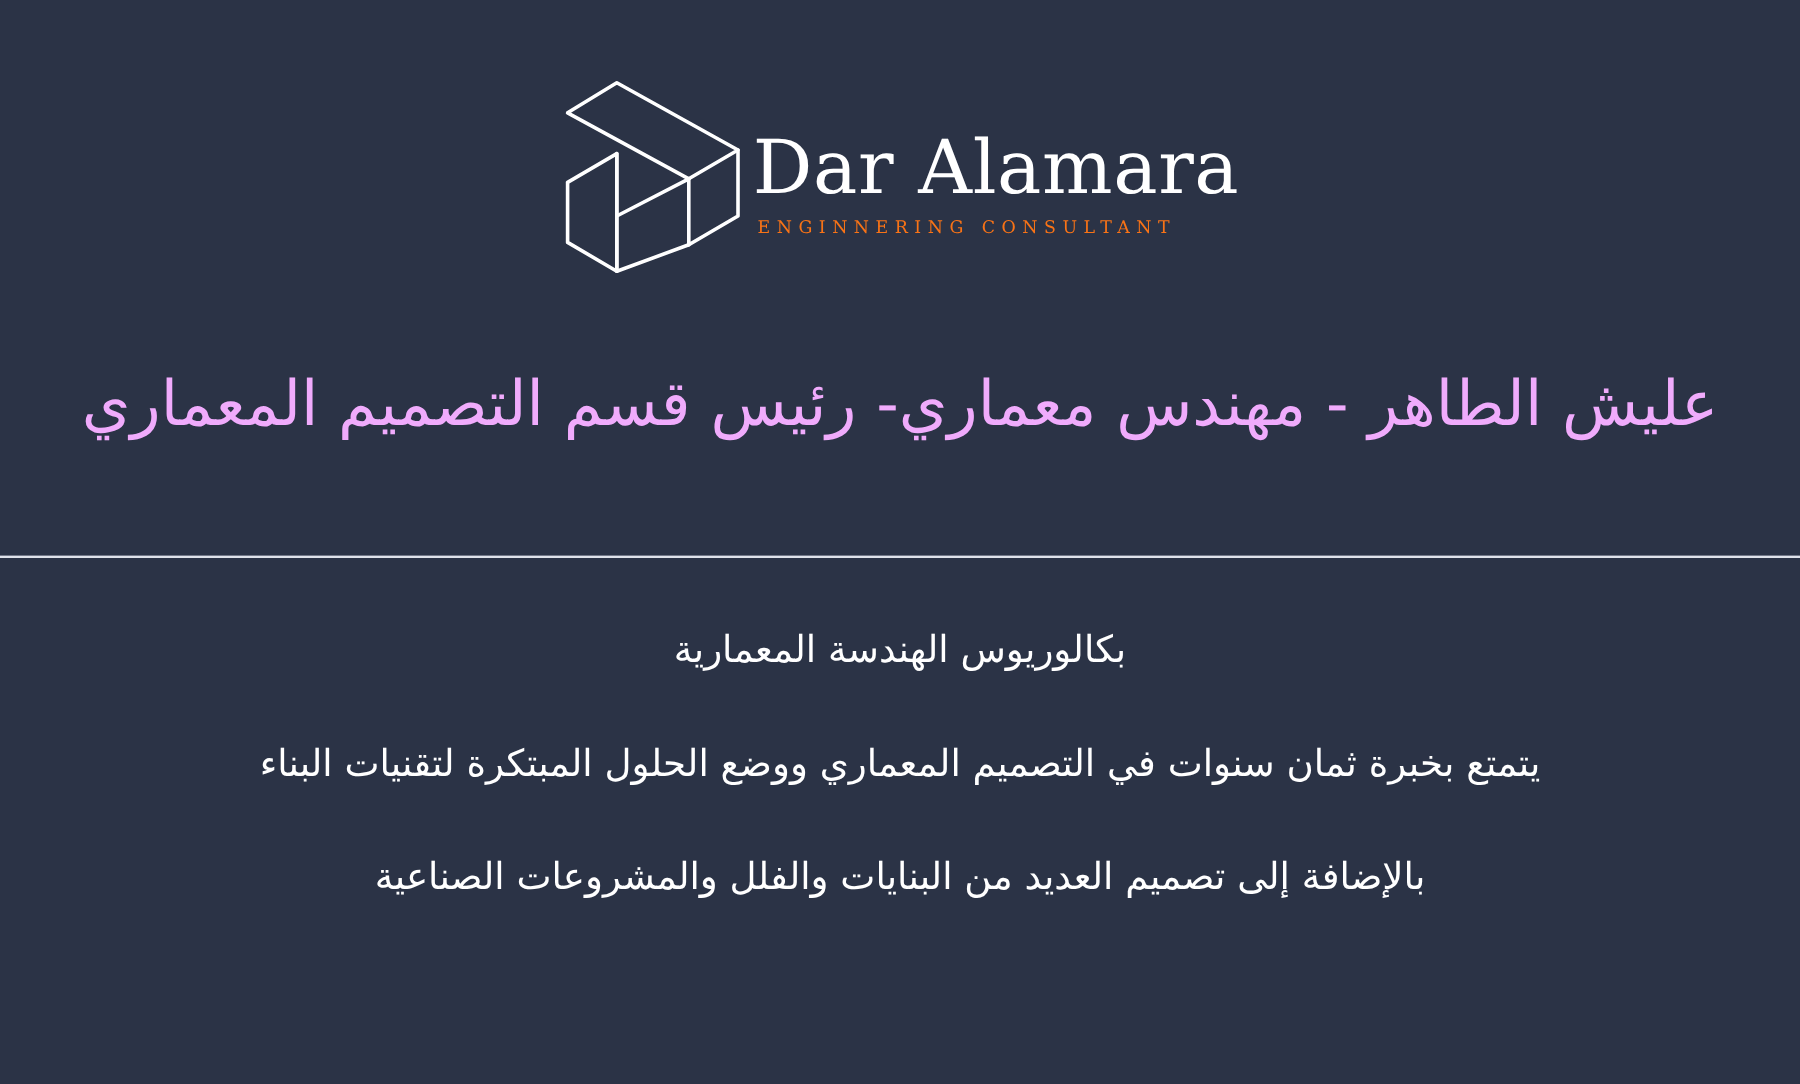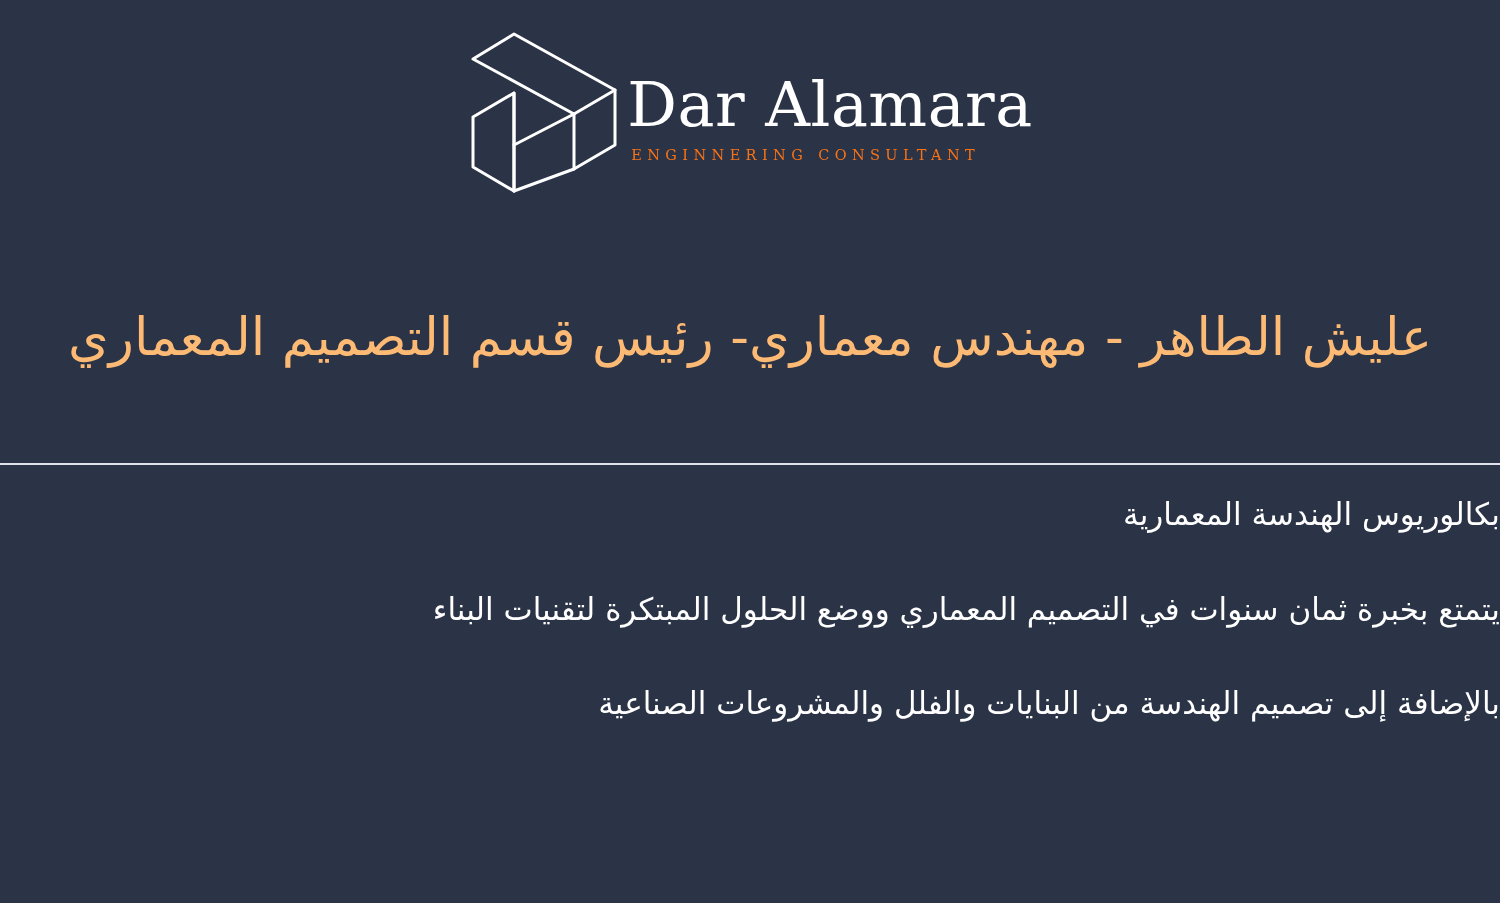--- a/index.html
+++ b/index.html
@@ -22,21 +22,21 @@
     background: #2b3346;
     box-sizing: border-box;
     display: flex;
     flex-direction: column;
   }
 
   
   .logo-band {
     height: 230px;
     display: flex;
-    align-items: flex-start;
+    align-items: flex-end;
     justify-content: center;
     padding-top: 30px;
     box-sizing: border-box;
   }
   .logo-lockup {
     display: flex;
     flex-direction: row;
     align-items: flex-start;
     gap: 8px;
     direction: ltr;
@@ -83,41 +83,41 @@
     justify-content: center;
     padding: 0 60px 18px 60px;
     box-sizing: border-box;
   }
   .person-heading {
     margin: 0;
     font-family: "DejaVu Sans", "Liberation Sans", sans-serif;
     font-weight: 400;
     font-size: 52px;
     line-height: 1.35;
-    color: #fdba74;
+    color: #f0abfc;
     text-align: left;
     direction: rtl;
     white-space: nowrap;
   }
 
   
   .divider {
     width: 100%;
     height: 2px;
     background: #dfe2ea;
     flex: none;
   }
 
   
   .body-band {
     flex: 1 1 auto;
     display: flex;
     flex-direction: column;
-    align-items: flex-start;
-    padding-top: 26px;
+    align-items: center;
+    padding-top: 54px;
     box-sizing: border-box;
   }
   .body-line {
     font-family: "DejaVu Sans", "Liberation Sans", sans-serif;
     font-weight: 400;
     font-size: 31px;
     line-height: 1.5;
     color: #ffffff;
     text-align: center;
     direction: rtl;
@@ -160,16 +160,16 @@
 
   <div class="heading-band">
     <h1 class="person-heading">عليش الطاهر - مهندس معماري- رئيس قسم التصميم المعماري</h1>
   </div>
 
   <div class="divider"></div>
 
   <div class="body-band">
     <p class="body-line">بكالوريوس الهندسة المعمارية</p>
     <p class="body-line">يتمتع بخبرة ثمان سنوات في التصميم المعماري ووضع الحلول المبتكرة لتقنيات البناء</p>
-    <p class="body-line">بالإضافة إلى تصميم الهندسة من البنايات والفلل والمشروعات الصناعية</p>
+    <p class="body-line">بالإضافة إلى تصميم العديد من البنايات والفلل والمشروعات الصناعية</p>
   </div>
 
 </div>
 
 </body></html>

